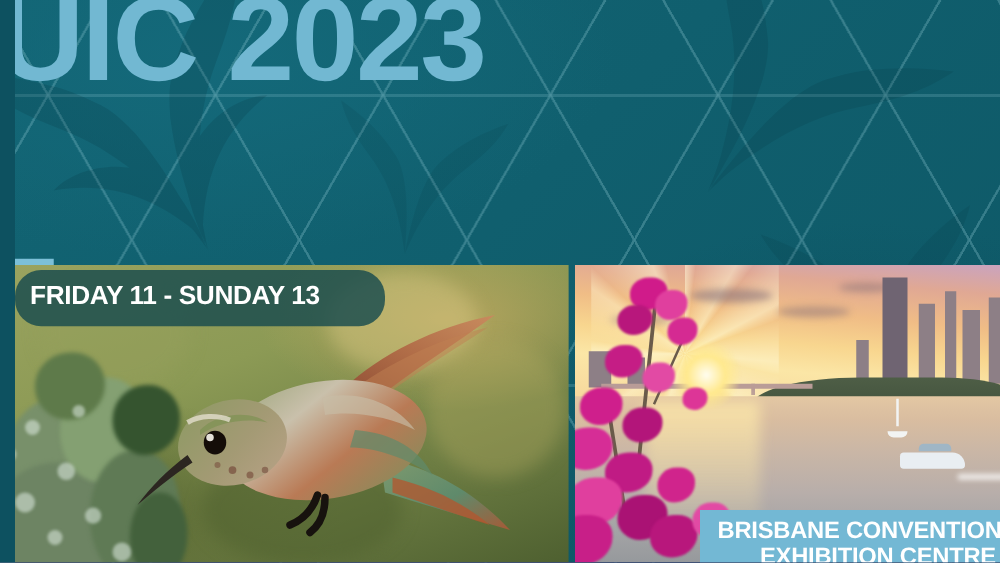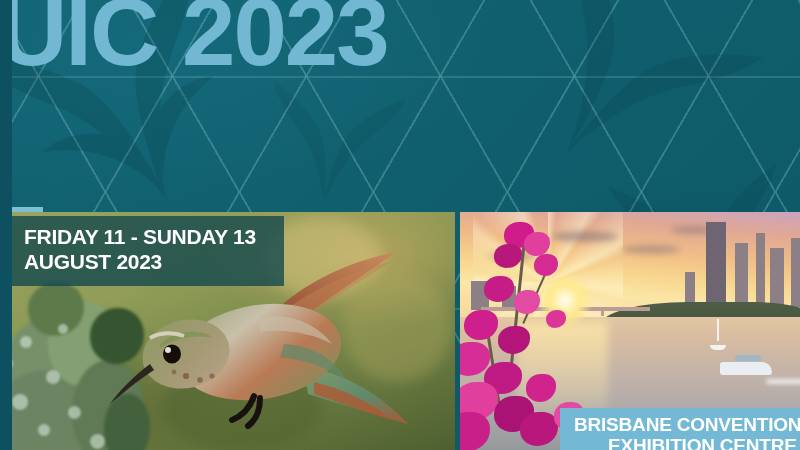--- a/index.html
+++ b/index.html
@@ -140,22 +140,23 @@
   .br-wake { position:absolute; background:rgba(255,255,255,.7); filter:blur(2px); border-radius:4px; }
   .br-sail { position:absolute; background:#f2f4f3; }
 
   
   .flora { position:absolute; left:-10px; top:-6px; width:180px; height:244px; }
   .petal { position:absolute; border-radius:50% 40% 55% 45%; filter:blur(.7px); }
   .stem  { position:absolute; background:#6a5b4a; }
 
   
   .date-band {
-    position:absolute; left:0; top:216px; width:272px; padding:9px 12px 11px 12px;
+    position:absolute; left:0; top:216px; width:296px; padding:9px 12px 11px 12px;
     background:rgba(20,72,78,.80);
+    border-radius:21px;
   }
   .date-band .dl {
     display:block; color:#ffffff; font-size:21px; font-weight:bold;
     line-height:1.18; letter-spacing:-.3px; white-space:nowrap;
   }
 
   .venue-band {
     position:absolute; left:548px; top:408px; width:300px; padding:6px 0 7px 14px;
     background:#73b8d4; overflow:hidden;
   }
@@ -357,21 +358,20 @@
         <div class="petal" style="left:-6px;top:206px;width:46px;height:40px;background:#c81f88;"></div>
         <div class="petal" style="left:70px;top:206px;width:38px;height:34px;background:#b8177c;"></div>
         <div class="petal" style="left:104px;top:196px;width:30px;height:28px;background:#e24aa4;"></div>
         <div class="petal" style="left:96px;top:104px;width:20px;height:18px;background:#dd3597;"></div>
       </div>
     </div>
   </div>
 
   <div class="date-band">
     <span class="dl">FRIDAY 11 - SUNDAY 13</span>
-    <span class="dl">AUGUST 2023</span>
   </div>
 
   <div class="venue-band">
     <span class="vl">BRISBANE CONVENTION</span>
     <span class="vl vl2">EXHIBITION CENTRE</span>
   </div>
 
 </div>
 
 </body></html>

